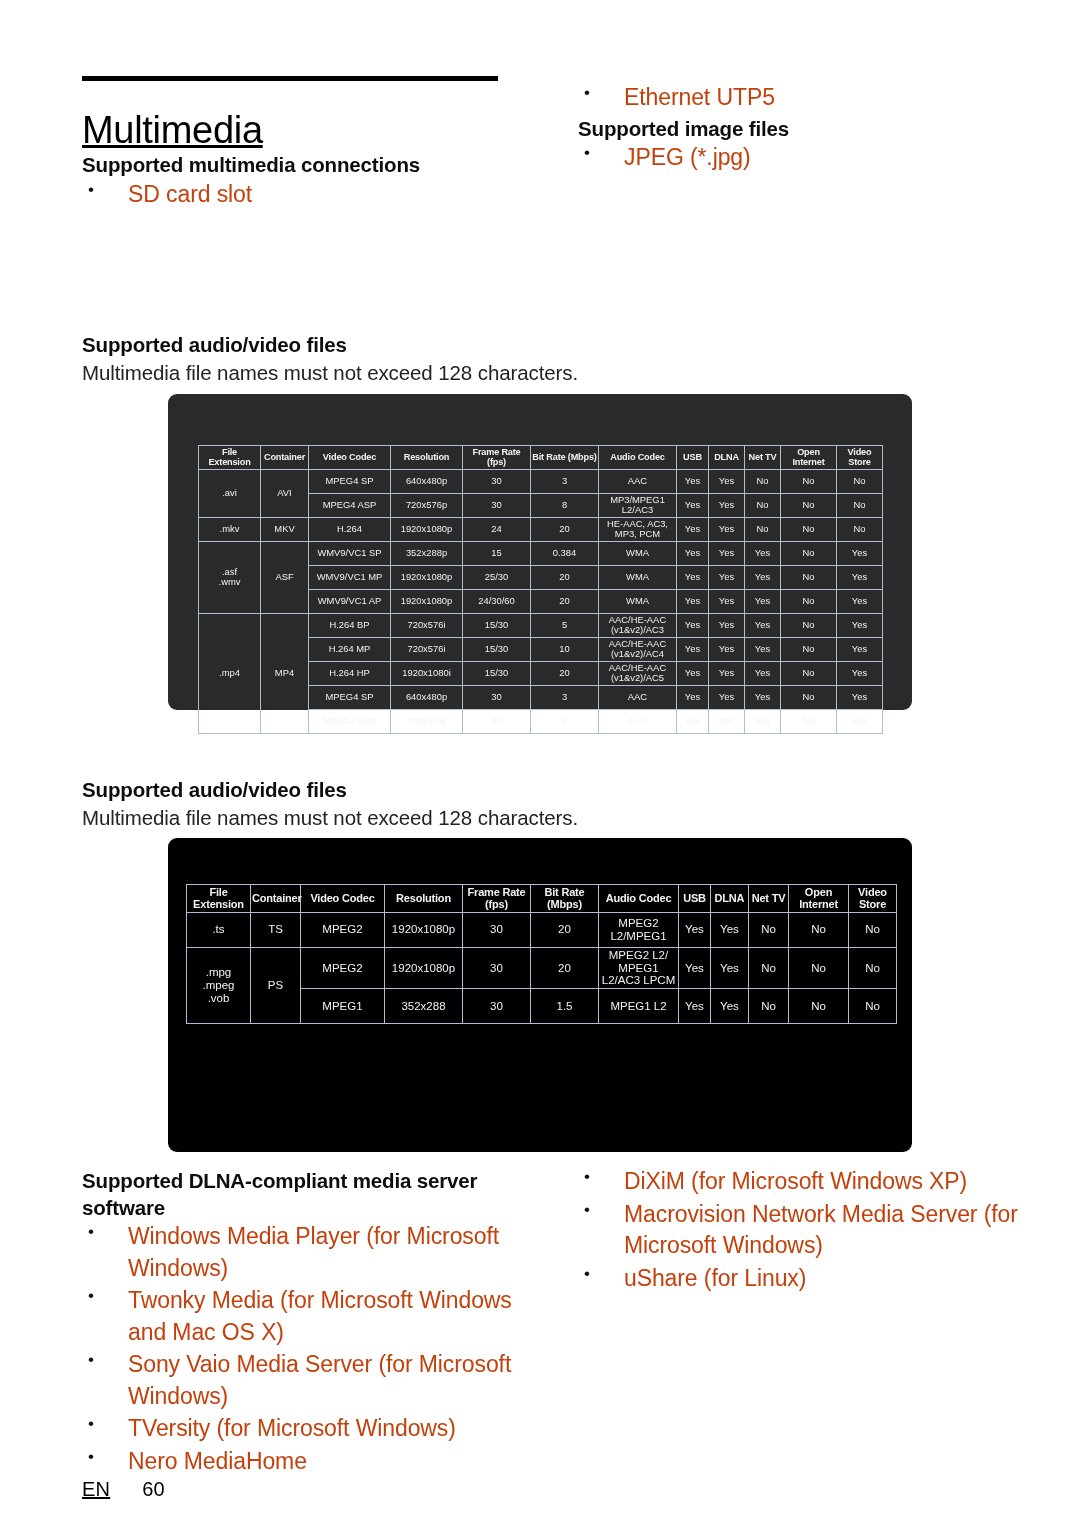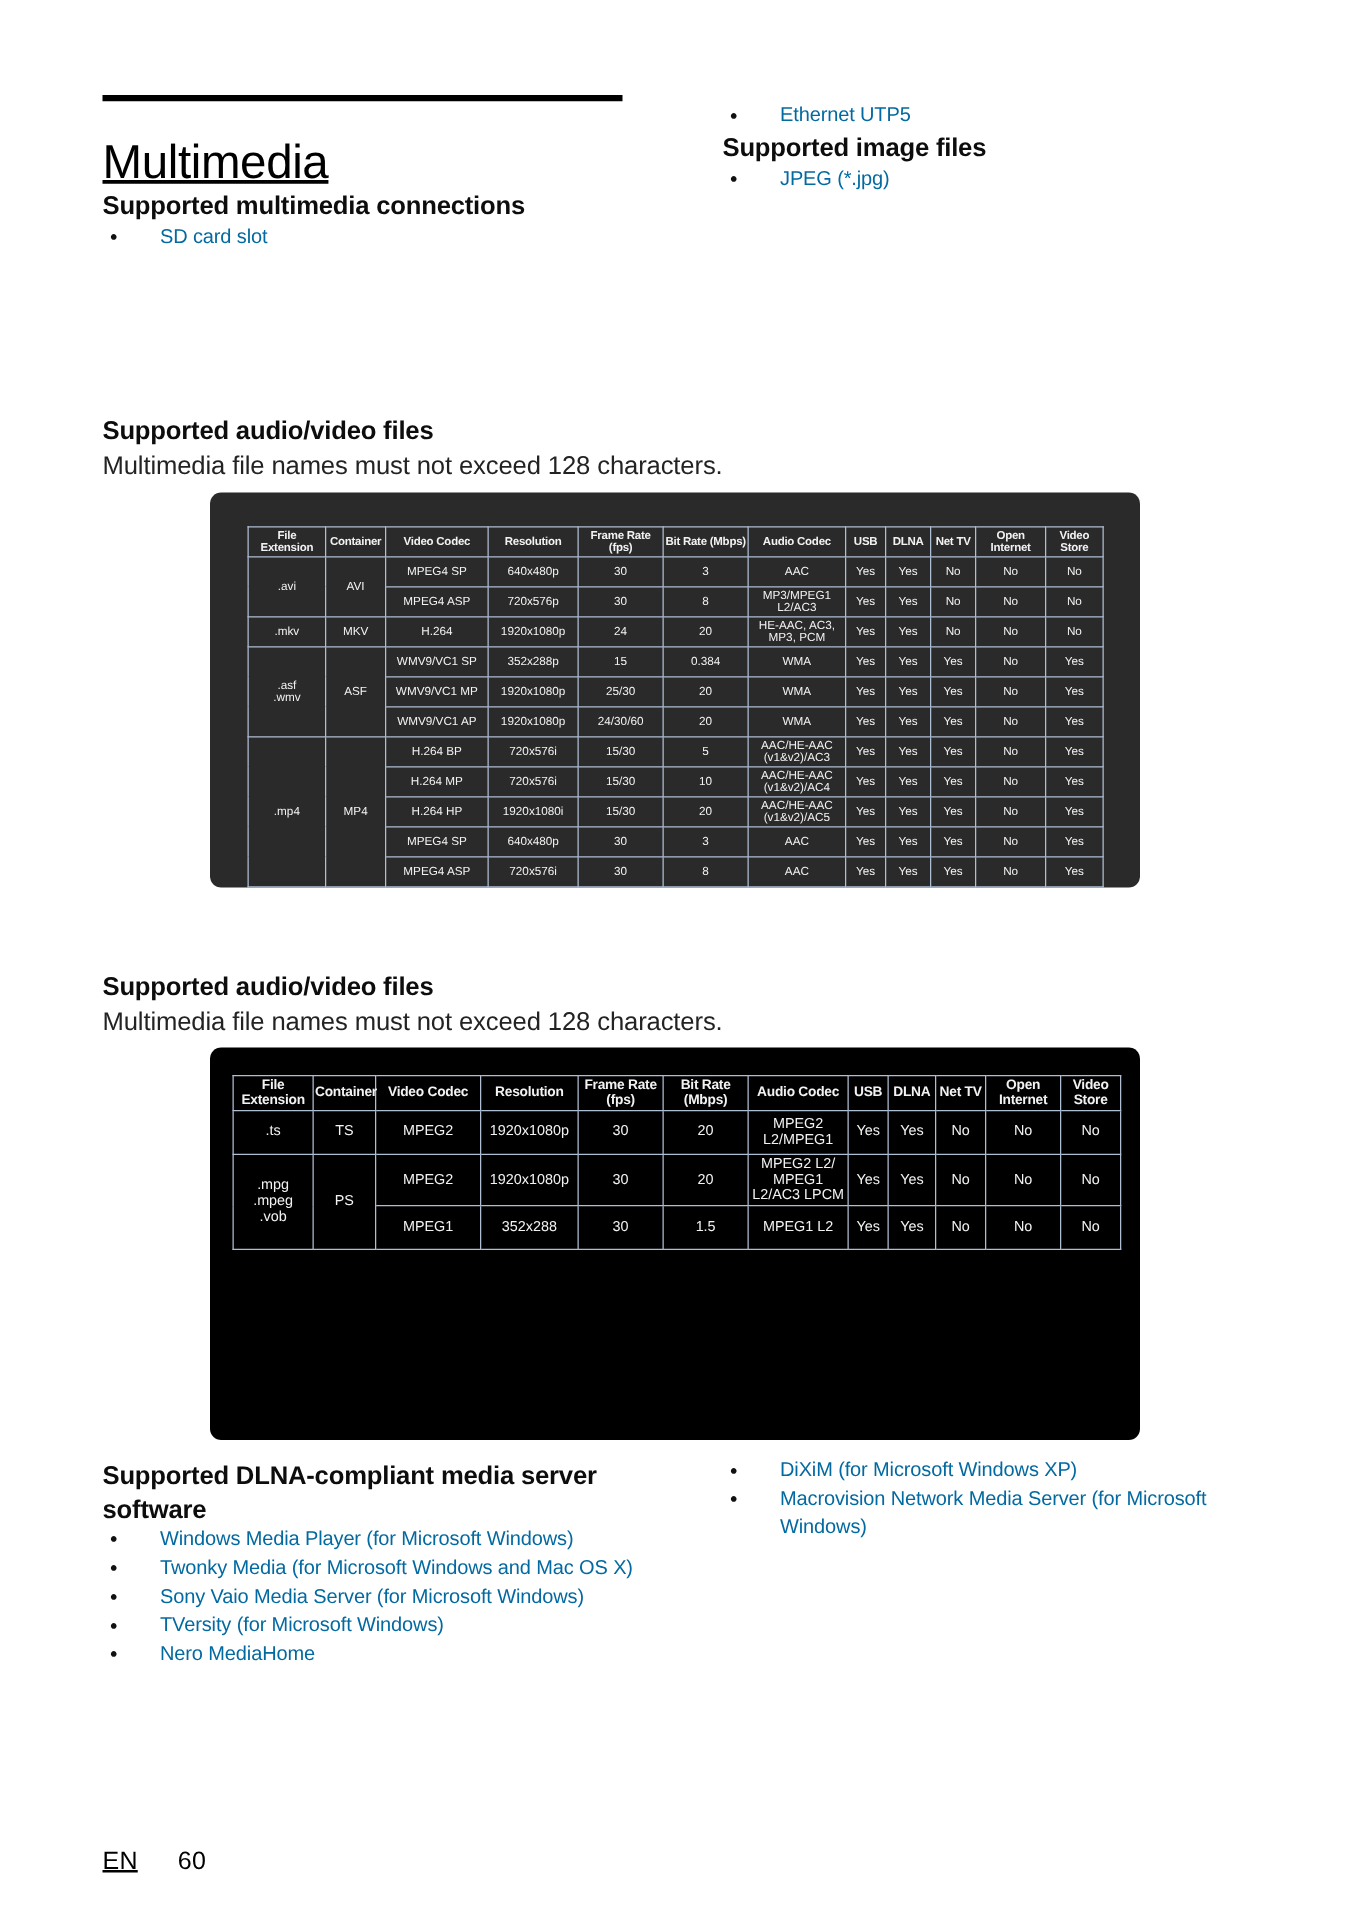--- a/index.html
+++ b/index.html
@@ -59,22 +59,22 @@
   }
 
   ul.bullets {
     list-style: none;
     margin: 0;
     padding: 0;
   }
   ul.bullets > li {
     position: relative;
     padding-left: 46px;
-    font-size: 16px;
-    color: #0369a1;
+    font-size: 23px;
+    color: #c2410c;
     letter-spacing: -0.1px;
     line-height: 1.37;
     margin-bottom: 1px;
   }
   ul.bullets > li::before {
     content: "\2022";
     position: absolute;
     left: 6px;
     top: -1px;
     font-size: 17px;
@@ -138,20 +138,21 @@
     width: 744px;
     height: 314px;
     background: #000000;
   }
 
   table.spec {
     position: absolute;
     border-collapse: collapse;
     table-layout: fixed;
     color: #f2f2f2;
+    margin-top: 24px;
   }
   table.spec td, table.spec th {
     border: 1px solid #aebfd4;
     text-align: center;
     vertical-align: middle;
     padding: 1px 1px;
     font-weight: 400;
     line-height: 1.12;
   }
   table.spec th {
@@ -489,20 +490,21 @@
       <li>Sony Vaio Media Server (for Microsoft Windows)</li>
       <li>TVersity (for Microsoft Windows)</li>
       <li>Nero MediaHome</li>
     </ul>
   </div>
 
   <div class="col-right-bottom">
     <ul class="bullets">
       <li>DiXiM (for Microsoft Windows XP)</li>
       <li>Macrovision Network Media Server (for Microsoft Windows)</li>
+      <li>uShare (for Linux)</li>
     </ul>
   </div>
 
   <div class="footer">
     <span>EN</span><span class="pg">60</span>
   </div>
 
 </div>
 
 </body></html>

